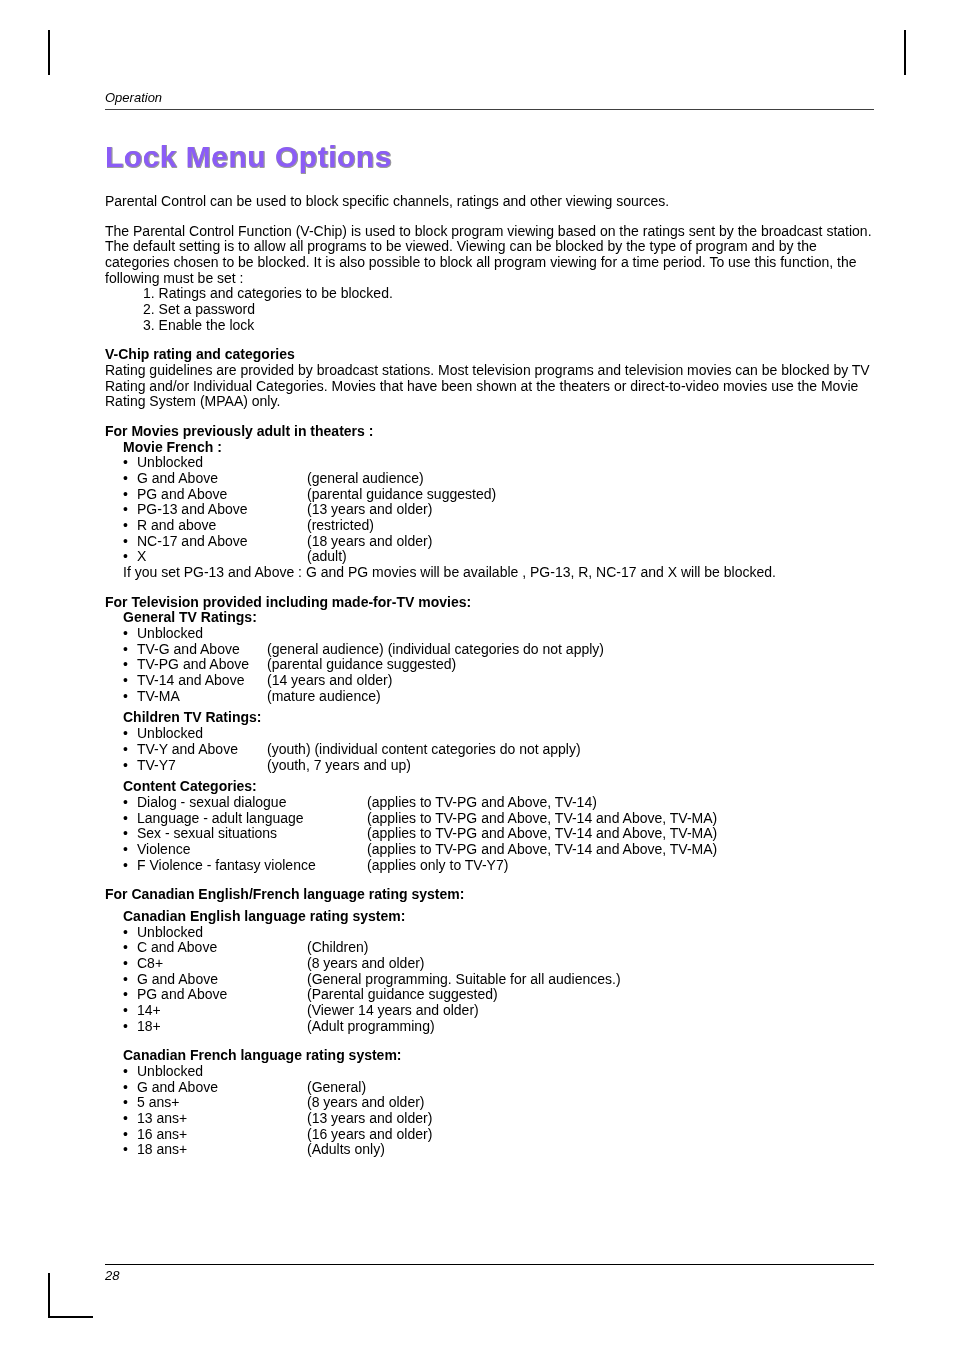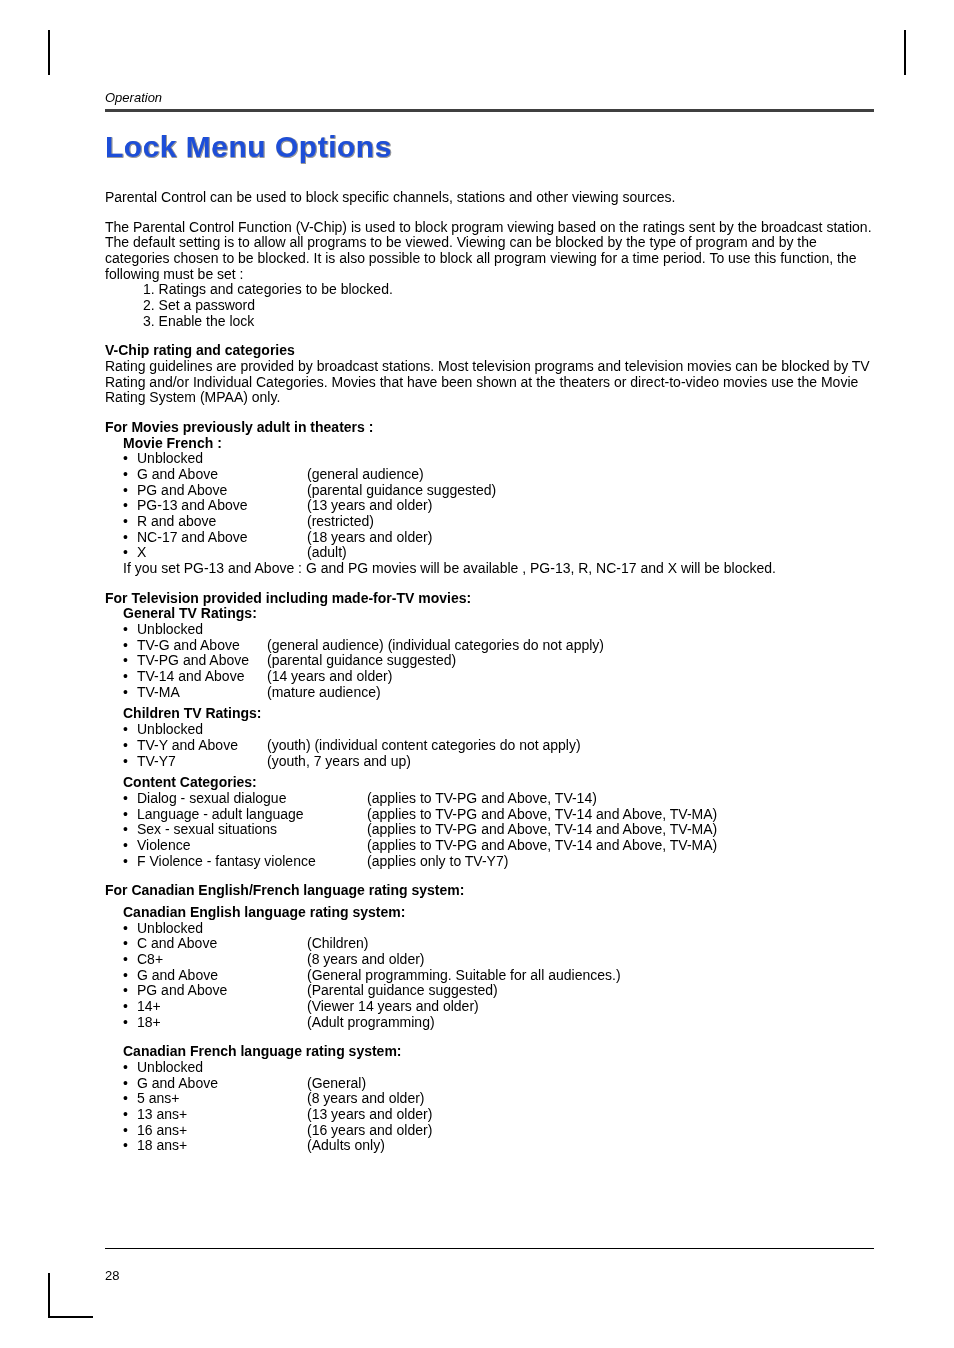--- a/index.html
+++ b/index.html
@@ -23,30 +23,30 @@
   .page {
     position: absolute;
     top: 90px;
     left: 105px;
     right: 80px;
     bottom: 65px;
   }
   .running-head {
     font-style: italic;
     font-size: 13px;
-    border-bottom: 3px solid #404040;
+    border-bottom: 1px solid #404040;
     padding-bottom: 4px;
-    margin-bottom: 18px;
+    margin-bottom: 30px;
   }
   h1.title {
     font-size: 30px;
     font-weight: bold;
-    margin: 0 0 26px 0;
+    margin: 0 0 20px 0;
     letter-spacing: 0.5px;
-    color: #1d4ed8;
+    color: #8b5cf6;
     text-shadow:
       1px 0 0 #9a9a9a,
       0 1px 0 #9a9a9a,
       1px 1px 0 #9a9a9a;
   }
   .body p { margin: 0; font-size: 14px; line-height: 1.12; }
   .gap-lg { height: 14px; }
   .gap { height: 6px; }
   .indent-num { padding-left: 38px; }
   .indent-sec { padding-left: 18px; }
@@ -59,41 +59,42 @@
   table.rate td { padding: 0; vertical-align: top; white-space: nowrap; }
   table.rate td.bul { width: 14px; }
   table.rate td.lbl { padding-right: 8px; margin-top: 24px; }
   .note { font-size: 14px; line-height: 1.12; }
   .pagenum {
     position: absolute;
     bottom: 0;
     left: 0;
     right: 0;
     border-top: 1px solid #000;
-    padding-top: 19px;
+    padding-top: 3px;
+    font-style: italic;
     font-size: 13px;
   }
 </style>
 </head>
 <body>
 
 <div class="crop tl-v"></div>
 <div class="crop tr-v"></div>
 <div class="crop bl-v"></div>
 <div class="crop bl-h"></div>
 
 <div class="page">
 
   <div class="running-head">Operation</div>
 
   <h1 class="title">Lock Menu Options</h1>
 
   <div class="body">
 
-    <p>Parental Control can be used to block specific channels, stations and other viewing sources.</p>
+    <p>Parental Control can be used to block specific channels, ratings and other viewing sources.</p>
     <div class="gap-lg"></div>
 
     <p>The Parental Control Function (V-Chip) is used to block program viewing based on the ratings sent by the broadcast station. The default setting is to allow all programs to be viewed. Viewing can be blocked by the type of program and by the categories chosen to be blocked. It is also possible to block all program viewing for a time period. To use this function, the following must be set :</p>
     <p class="indent-num">1. Ratings and categories to be blocked.</p>
     <p class="indent-num">2. Set a password</p>
     <p class="indent-num">3. Enable the lock</p>
 
     <div class="gap-lg"></div>
     <p class="bold">V-Chip rating and categories</p>
     <p>Rating guidelines are provided by broadcast stations. Most television programs and television movies can be blocked by TV Rating and/or Individual Categories. Movies that have been shown at the theaters or direct-to-video movies use the Movie Rating System (MPAA) only.</p>

